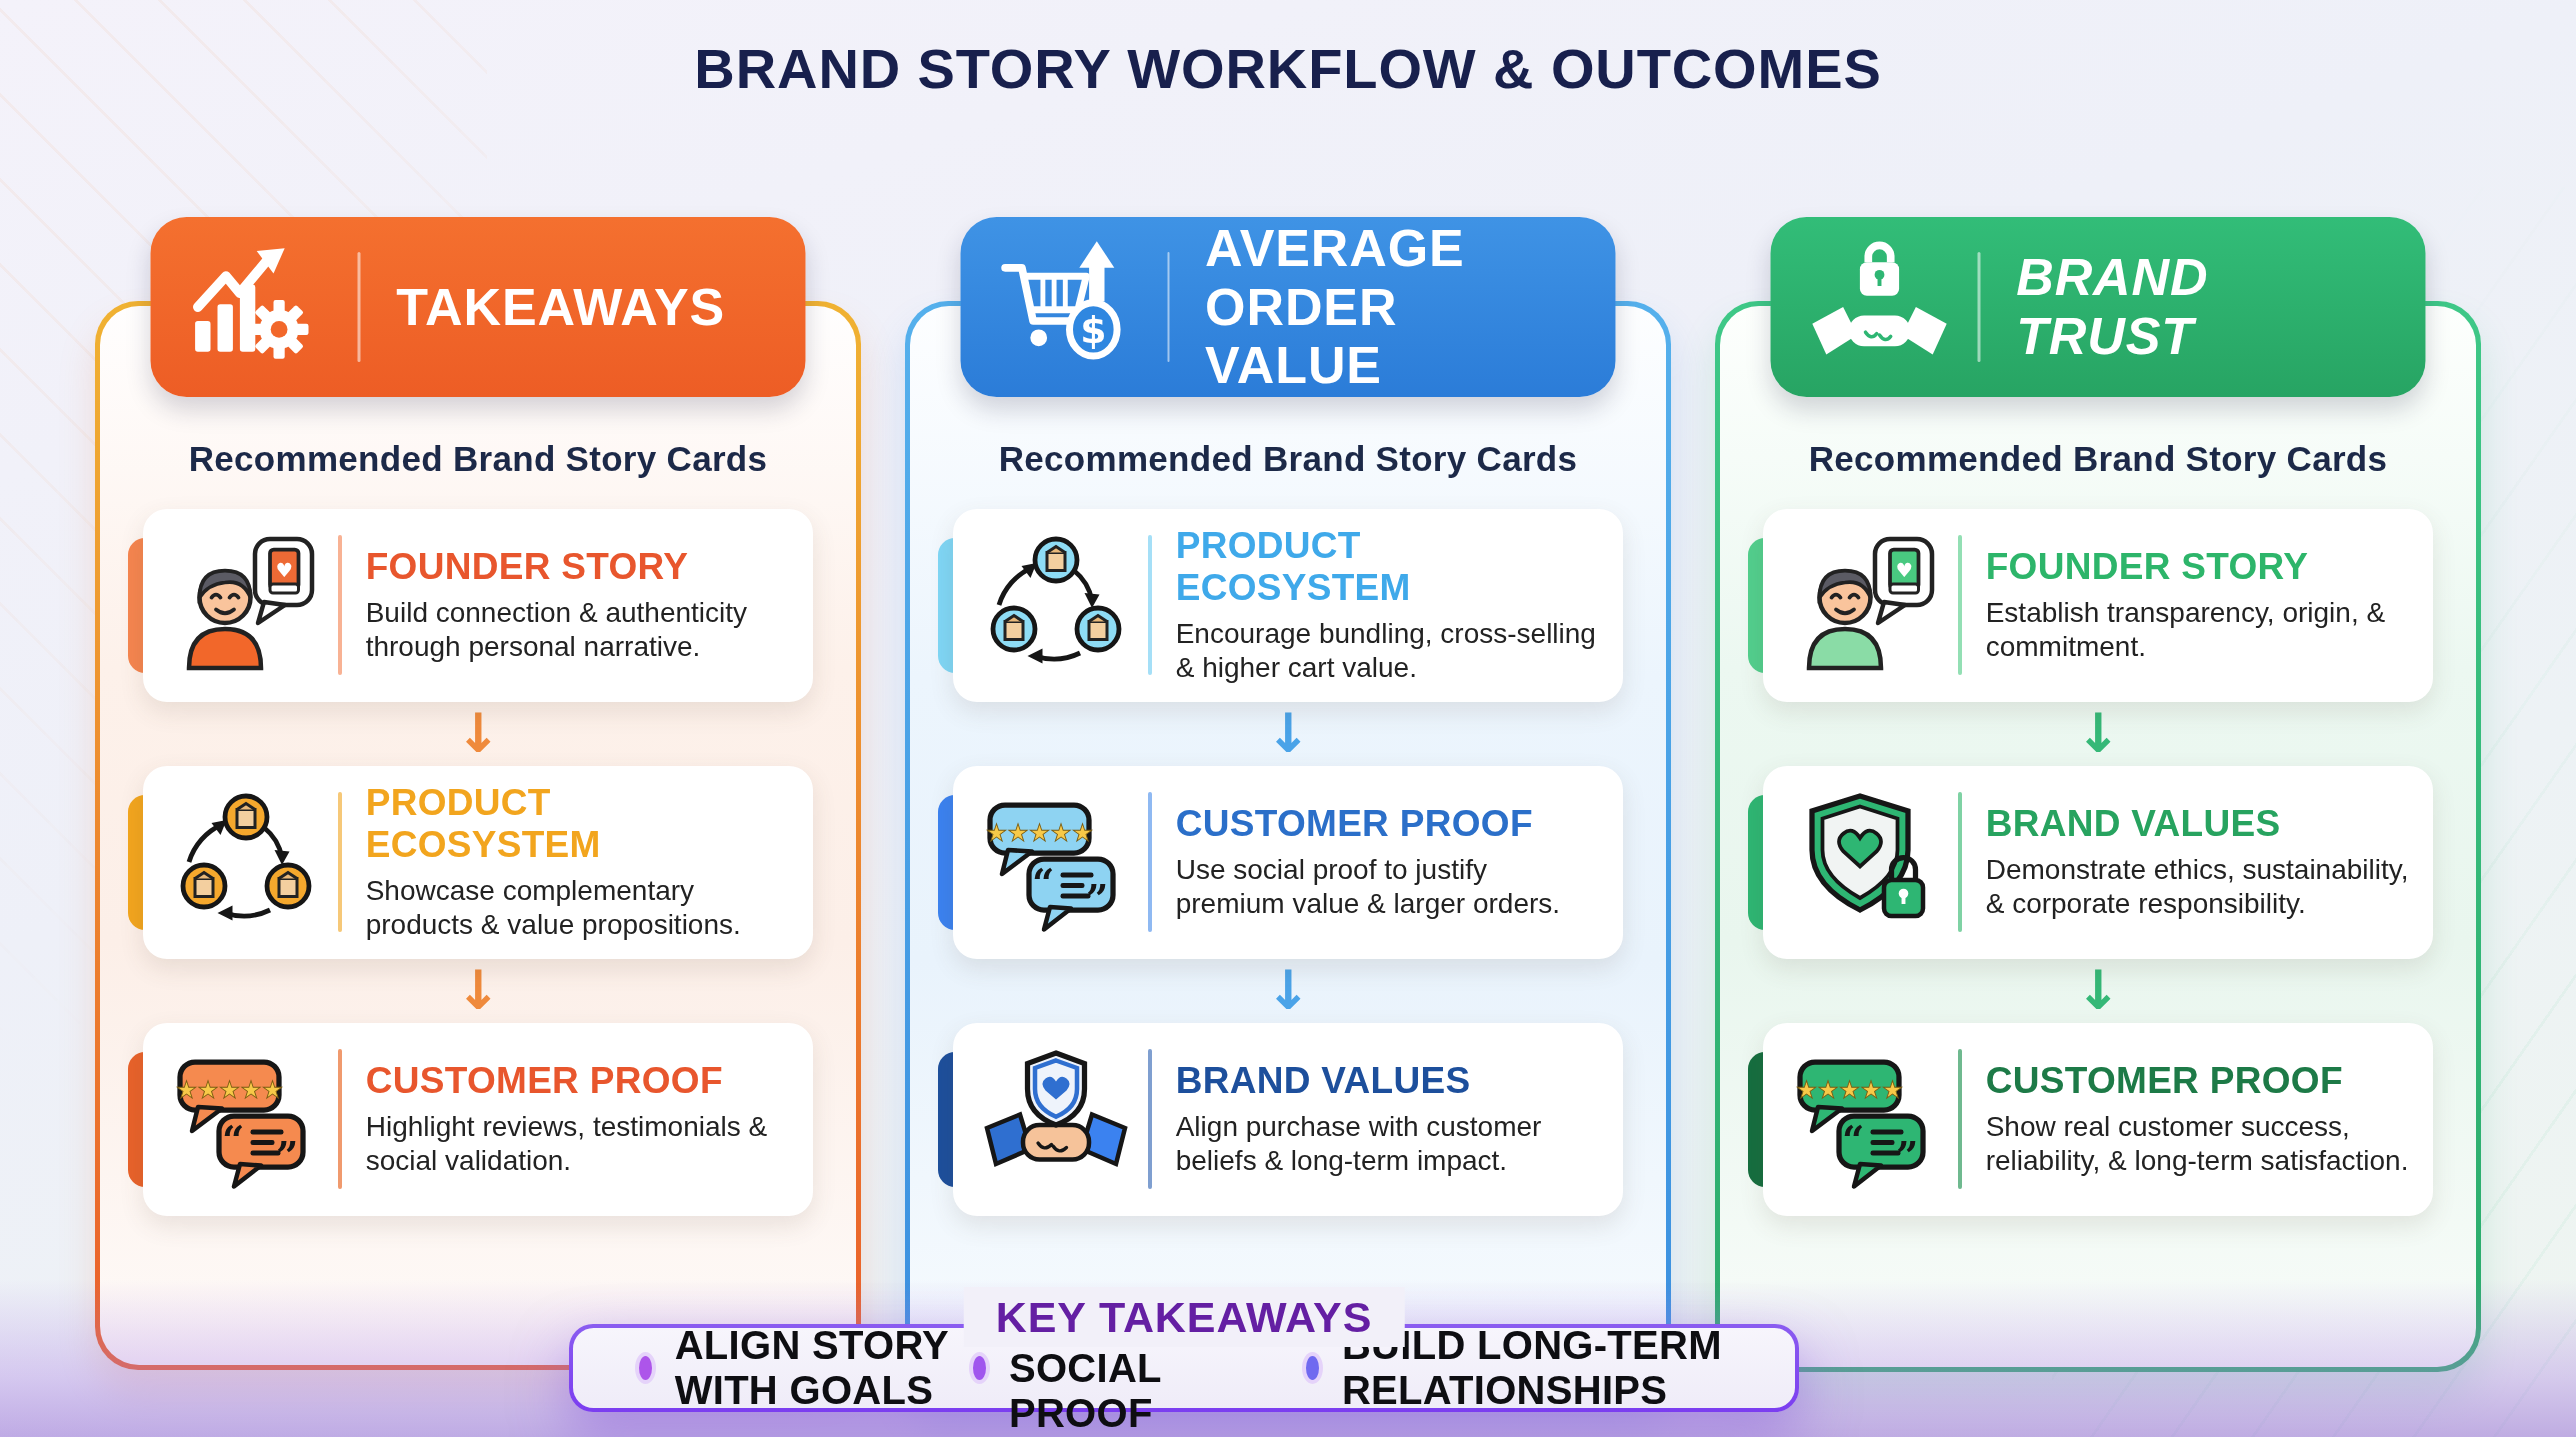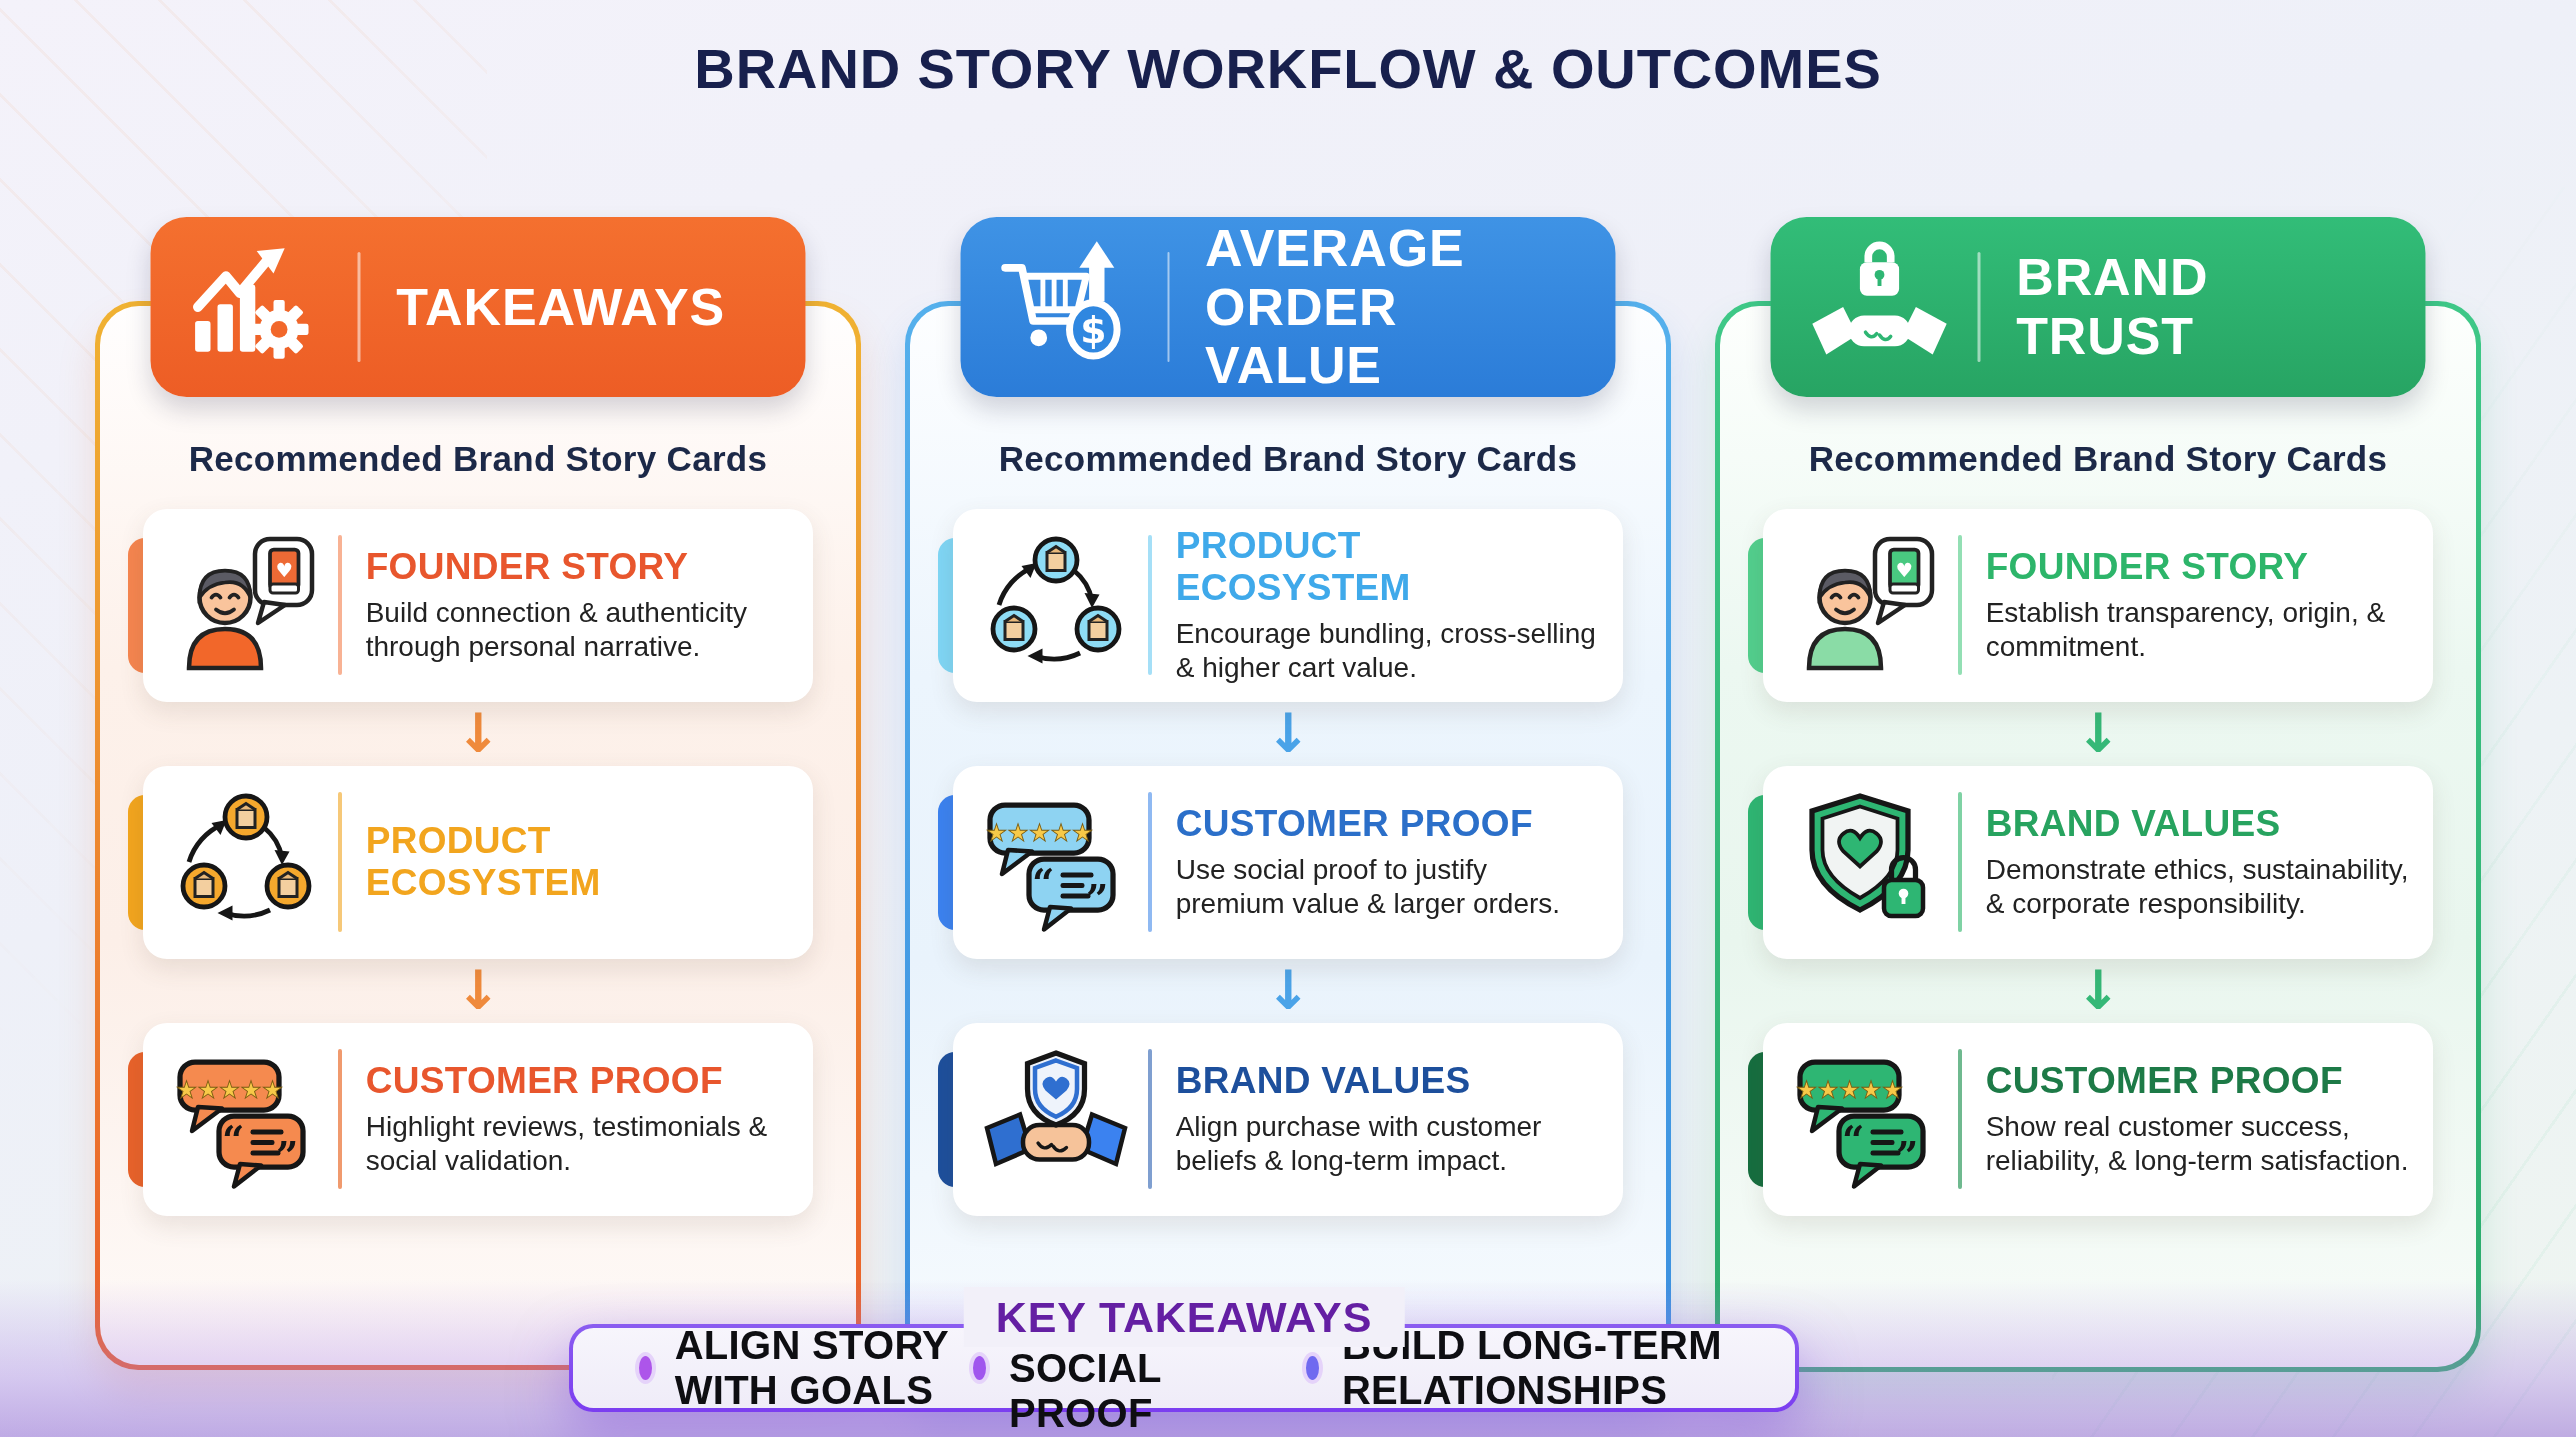--- a/index.html
+++ b/index.html
@@ -48,21 +48,21 @@
 
   
   .badge {
     position:absolute; top:-89px; left:50%; transform:translateX(-50%);
     width:655px; height:180px; border-radius:36px;
     display:flex; align-items:center; padding:0 39px;
     box-shadow:0 13px 24px rgba(30,30,60,.18); z-index:4;
   }
   .badge.b1 { background:linear-gradient(180deg,#f4702f,#ed5d25); }
   .badge.b2 { background:linear-gradient(180deg,#3f93e5,#2b7cd8); }
-  .badge.b3 { background:linear-gradient(180deg,#32bd78,#27a463); }
+  .badge.b3 { background:linear-gradient(180deg,#32bd78,#27a463);font-style:italic; }
   .badge-icon { width:140px; height:140px; flex:0 0 140px; }
   .badge-icon svg { width:100%; height:100%; }
   .badge-sep { width:2.8px; height:110px; background:rgba(255,255,255,.55); border-radius:1.9px; margin:0 36px 0 28px; }
   .badge-label { color:#fff; font-weight:700; font-size:52px; line-height:1.12; letter-spacing:0.9px; max-width:374px; }
 
   .col-subtitle {
     padding-top:133px; text-align:center;
     font-size:35px; font-weight:800; color:#1c2948; letter-spacing:0.3px;
   }
 
@@ -213,20 +213,21 @@
                 <polyline points="16,61 22,57 28,61" fill="#e8b87a" stroke="#222" stroke-width="2"></polyline>
                 <circle cx="78" cy="66" r="14" fill="#f5a82d" stroke="#161616" stroke-width="3.2"></circle>
                 <rect x="72" y="61" width="12" height="12" fill="#f3cf9f" stroke="#222" stroke-width="2"></rect>
                 <polyline points="72,61 78,57 84,61" fill="#e8b87a" stroke="#222" stroke-width="2"></polyline>
               </g>
             </svg>
           </div>
           <div class="card-sep s-o2"></div>
           <div class="card-text">
             <div class="card-title t-o2">PRODUCT ECOSYSTEM</div>
+            <div class="card-desc">Showcase complementary products &amp; value propositions.</div>
           </div>
         </div>
       </div>
 
       <div class="flow-arrow">↓</div>
 
       <div class="card-row">
         <div class="card-tab a-o3"></div>
         <div class="card">
           <div class="card-icon">

